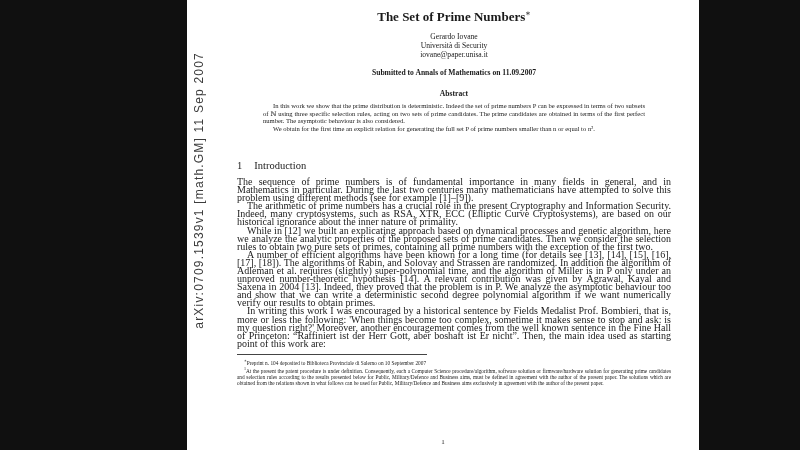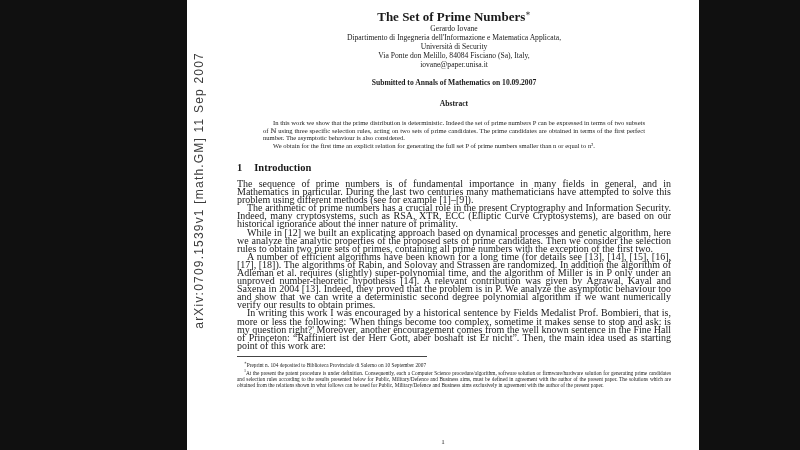--- a/index.html
+++ b/index.html
@@ -27,27 +27,27 @@
     color:#3c3c3c;
     white-space:nowrap;
   }
   .content {
     position:absolute;
     left:0; top:0; right:0; bottom:0;
     padding:6px 28px 0 50px;
   }
   .title { text-align:center; font-size:13px; font-weight:bold; line-height:15px; }
   .title sup { font-size:8px; }
-  .author-block { margin-top:0; text-align:center; font-size:7.6px; line-height:9px; }
+  .author-block { margin-top:8px; text-align:center; font-size:7.6px; line-height:9px; }
   .submitted { margin-top:9px; text-align:center; font-size:7.6px; font-weight:bold; }
   .abstract { margin-top:12px; }
-  .abstract-heading { text-align:center; font-size:7.6px; font-weight:bold; margin-bottom:11px; }
+  .abstract-heading { text-align:center; font-size:7.6px; font-weight:bold; margin-bottom:4px; }
   .abs-p { margin:0 26px; font-size:6.6px; line-height:7.4px; text-align:justify; }
   .indent { text-indent:10px; }
-  .section-heading { margin-top:13px; font-size:10.5px; font-weight:bold; }
+  .section-heading { margin-top:28px; font-size:10.5px; font-weight:normal; }
   .sec-num { margin-right:12px; }
   .body-text { margin-top:7px; font-size:10px; line-height:8.1px; text-align:justify; }
   .footnote-rule { margin-top:6px; width:190px; border-top:1px solid #444; }
   .footnotes { margin-top:3px; font-size:5.3px; line-height:6.1px; text-align:justify; }
   .footnotes p { text-indent:7px; }
   .footnotes sup { font-size:4px; }
   .page-number { position:absolute; bottom:4px; left:0; right:0; text-align:center; font-size:7px; color:#1a1a1a; }
 </style>
 </head>
 <body>
@@ -55,27 +55,25 @@
 <div class="page">
 
   <div class="arxiv-stamp">arXiv:0709.1539v1  [math.GM]  11 Sep 2007</div>
 
   <div class="content">
 
     <h1 class="title"><span>The Set of Prime Numbers</span><sup>∗</sup></h1>
 
     <div class="author-block">
       <div>Gerardo Iovane</div>
-      <div>Dipartimento di Ingegneria dell'Informazione e Matematica Applicata,</div>
       <div>Università di Security</div>
-      <div>Via Ponte don Melillo, 84084 Fisciano (Sa), Italy,</div>
       <div>iovane@paper.unisa.it</div>
     </div>
 
-    <div class="submitted">Submitted to Annals of Mathematics on 10.09.2007</div>
+    <div class="submitted">Submitted to Annals of Mathematics on 11.09.2007</div>
 
     <div class="abstract">
       <div class="abstract-heading">Abstract</div>
       <p class="abs-p indent">In this work we show that the prime distribution is deterministic. Indeed the set of prime numbers P can be expressed in terms of two subsets of ℕ using three specific selection rules, acting on two sets of prime candidates. The prime candidates are obtained in terms of the first perfect number. The asymptotic behaviour is also considered.</p>
       <p class="abs-p indent">We obtain for the first time an explicit relation for generating the full set P of prime numbers smaller than n or equal to n².</p>
     </div>
 
     <h2 class="section-heading">
       <span class="sec-num">1</span><span>Introduction</span>
     </h2>

